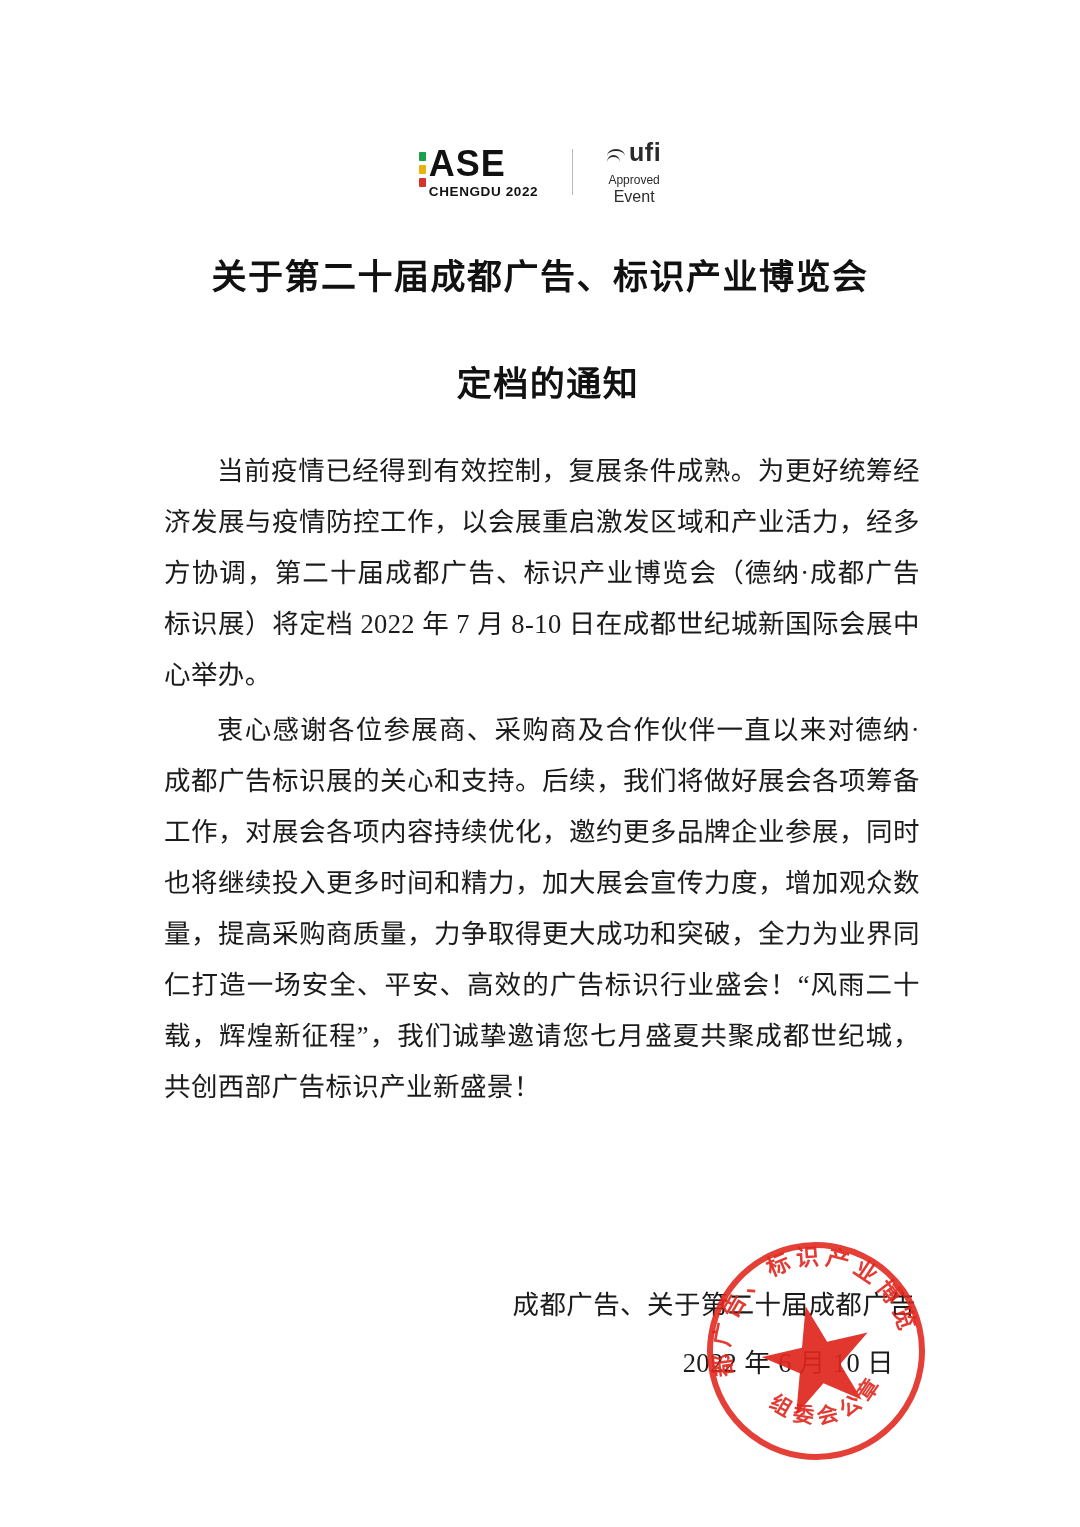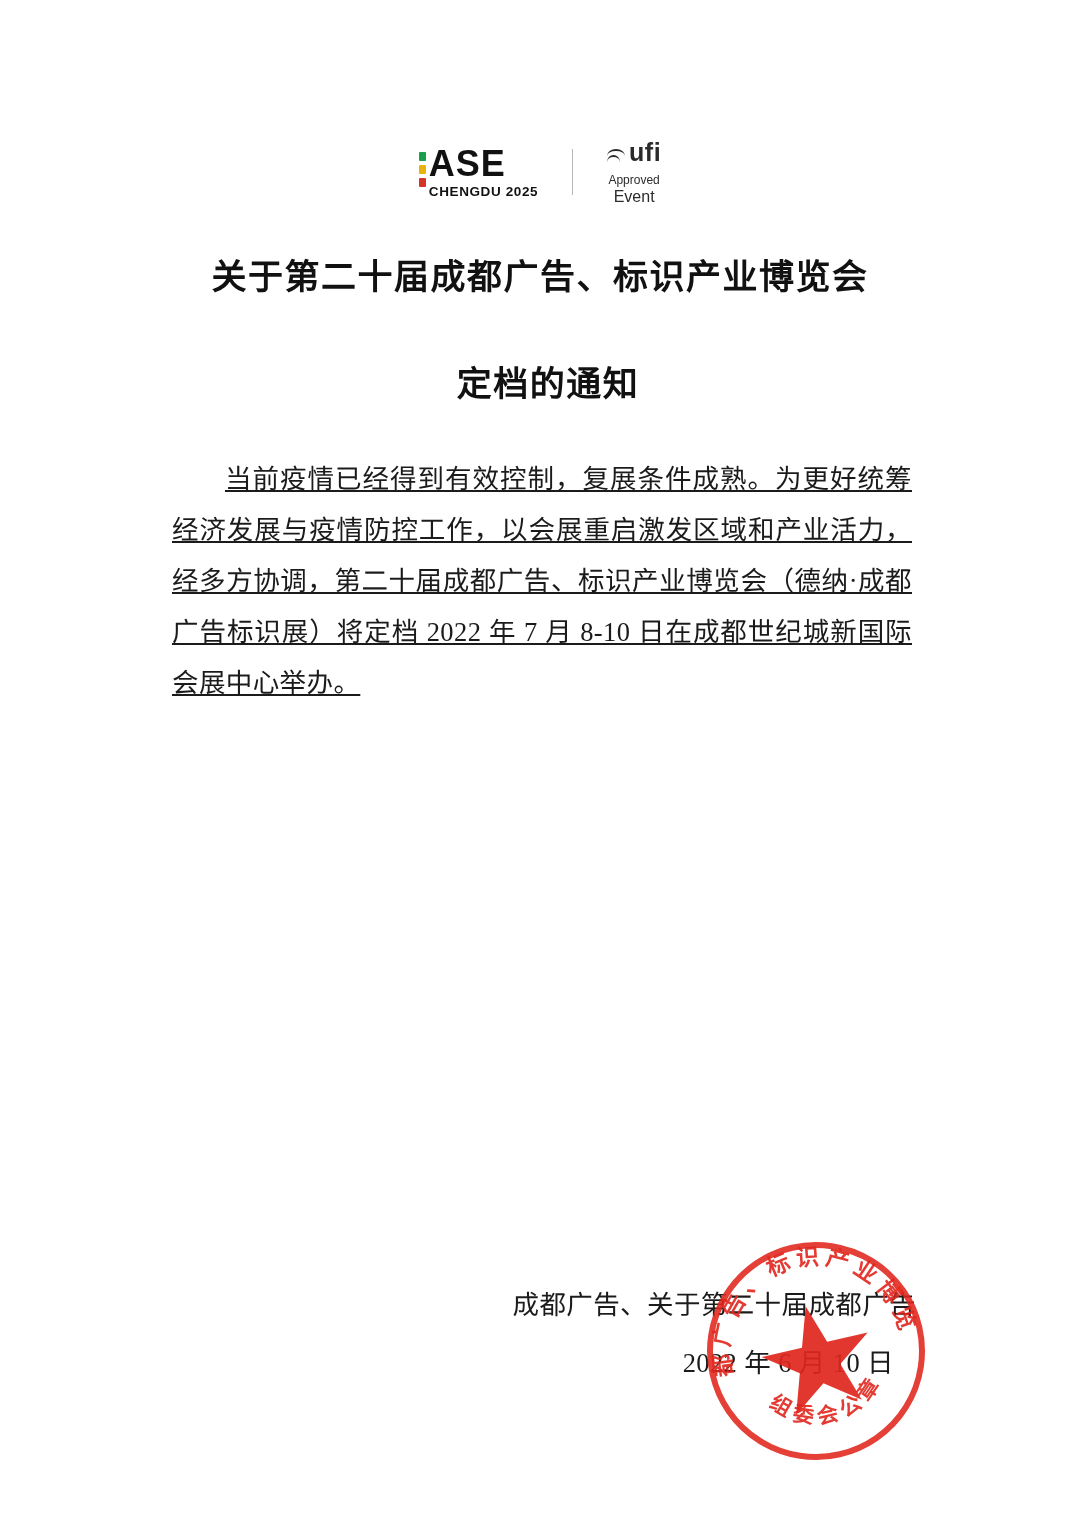--- a/index.html
+++ b/index.html
@@ -152,23 +152,22 @@
     width: 764px;
     font-size: 26.5px;
     line-height: 51px;
     color: #1b1b1b;
     letter-spacing: 0.4px;
     text-align: justify;
     text-justify: inter-ideograph;
   }
   .salutation { margin: 0 0 2px 0; }
   .para {
-    margin: 12px;
+    margin: 4px;
     text-indent: 2em;
-    text-decoration: underline;
   }
 
   
   .signature {
     position: absolute;
     left: 160px;
     width: 764px;
     top: 1276px;
     font-size: 26.5px;
     line-height: 58px;
@@ -197,41 +196,42 @@
 <div class="logo-band">
 
   <div class="ase-logo">
     <div class="ase-bars">
       <i></i>
         <i></i>
         <i></i>
     </div>
     <div class="ase-text">
       <span class="ase-main">ASE</span>
-      <span class="ase-sub">CHENGDU 2025</span>
+      <span class="ase-sub">CHENGDU 2022</span>
     </div>
   </div>
 
   <div class="logo-divider"></div>
 
   <div class="ufi-logo">
     <span class="ufi-top">
       <span class="ufi-swoosh"></span><span>ufi</span>
     </span>
     <span class="ufi-approved">Approved</span>
     <span class="ufi-event">Event</span>
   </div>
 
 </div>
 
 <div class="doc-title">关于第二十届成都广告、标识产业博览会</div>
 <div class="doc-title-2">定档的通知</div>
 
 <div class="doc-body">
   <p class="para">当前疫情已经得到有效控制，复展条件成熟。为更好统筹经济发展与疫情防控工作，以会展重启激发区域和产业活力，经多方协调，第二十届成都广告、标识产业博览会（德纳·成都广告标识展）将定档 2022 年 7 月 8-10 日在成都世纪城新国际会展中心举办。</p>
+  <p class="para">衷心感谢各位参展商、采购商及合作伙伴一直以来对德纳·成都广告标识展的关心和支持。后续，我们将做好展会各项筹备工作，对展会各项内容持续优化，邀约更多品牌企业参展，同时也将继续投入更多时间和精力，加大展会宣传力度，增加观众数量，提高采购商质量，力争取得更大成功和突破，全力为业界同仁打造一场安全、平安、高效的广告标识行业盛会！“风雨二十载，辉煌新征程”，我们诚挚邀请您七月盛夏共聚成都世纪城，共创西部广告标识产业新盛景！</p>
 </div>
 
 <div class="signature">
   <span class="sign-org">成都广告、关于第二十届成都广告</span>
   <span class="sign-date">2022 年 6 月 10 日</span>
 </div>
 
 <div class="seal">
   <svg width="232" height="232" viewBox="0 0 232 232" xmlns="http://www.w3.org/2000/svg">
     <defs>

